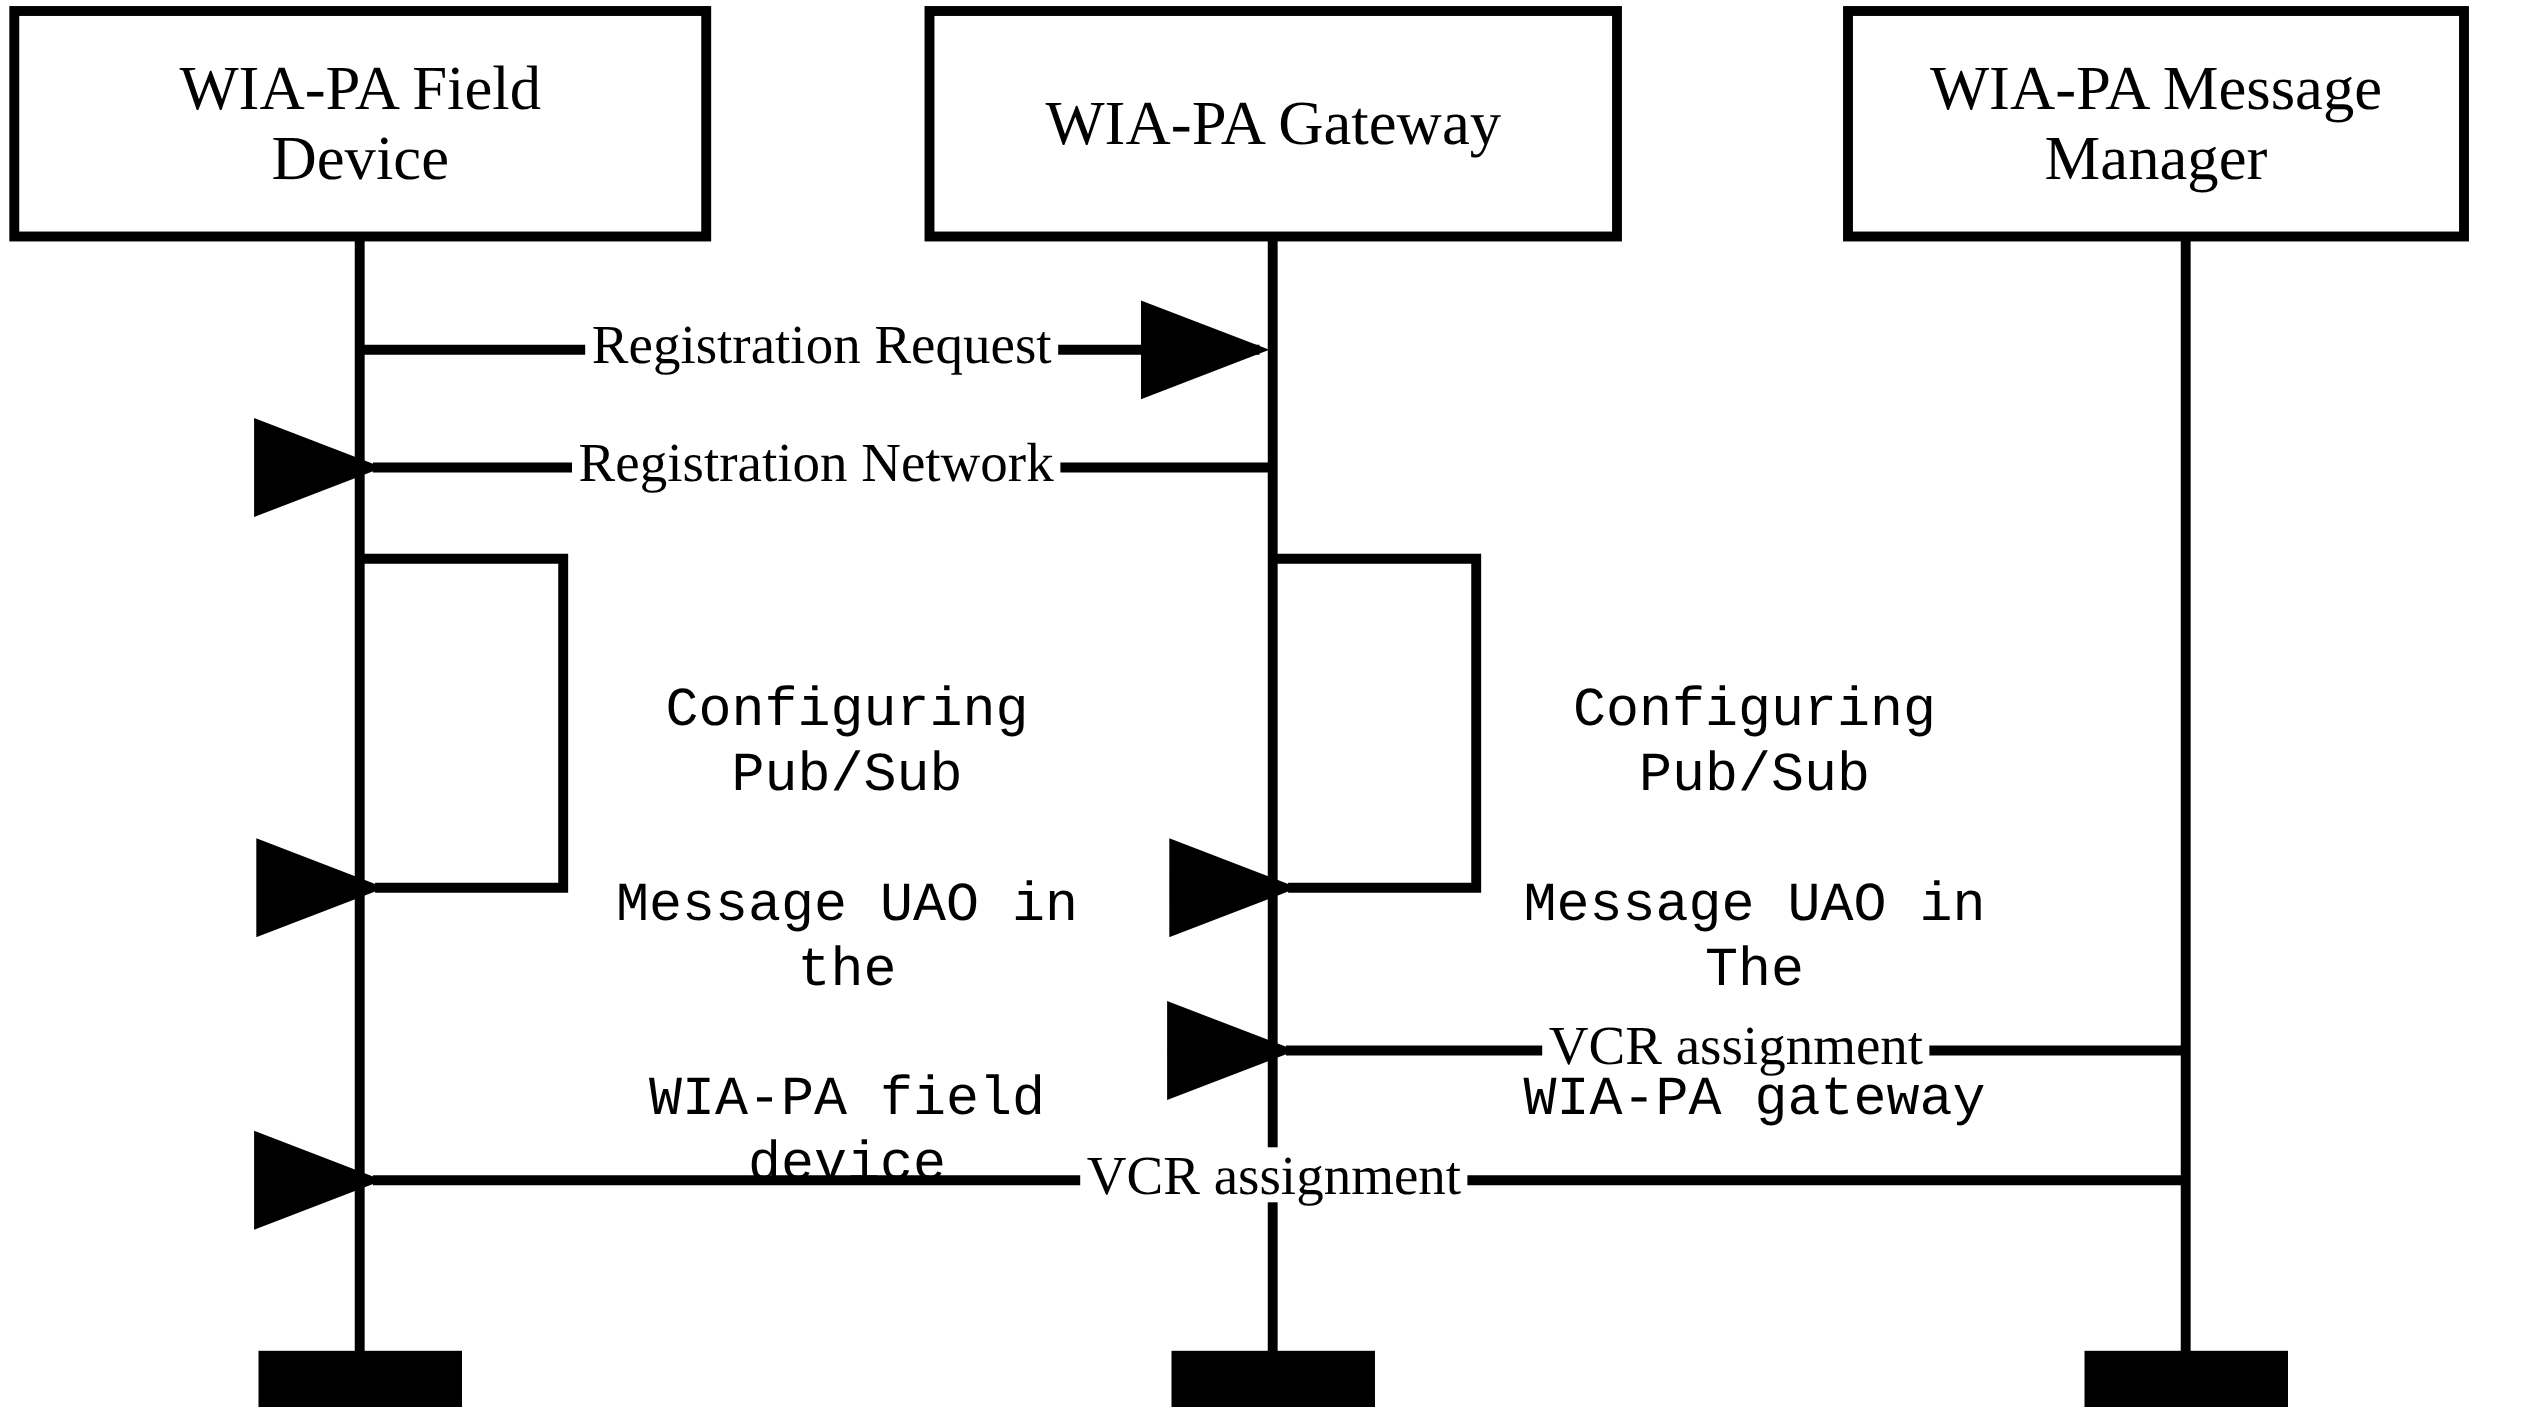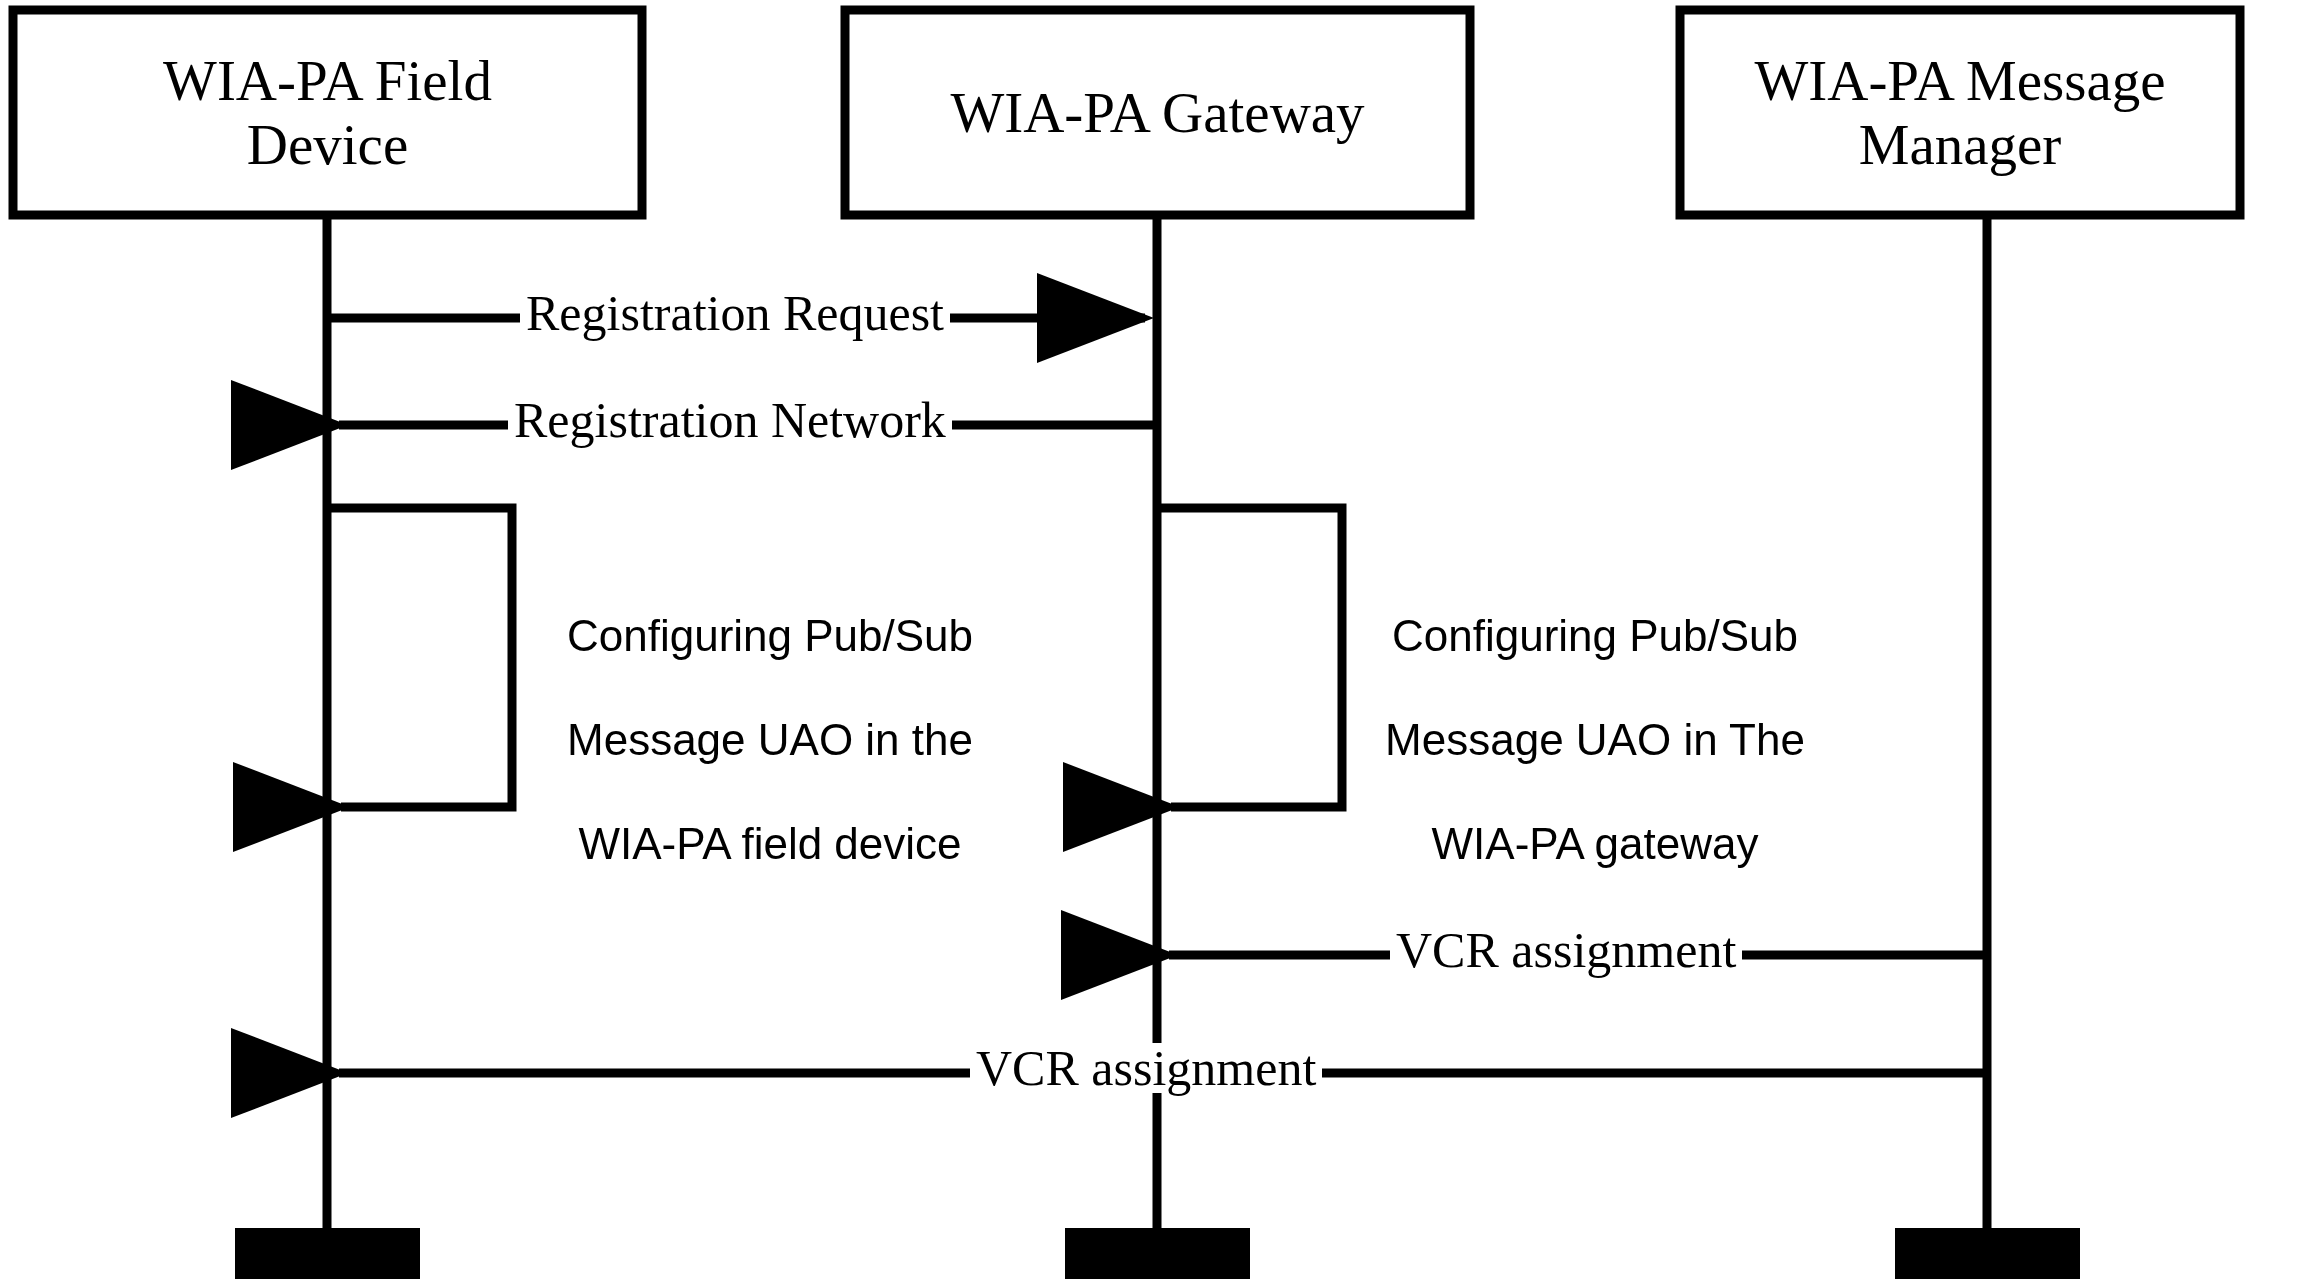--- a/index.html
+++ b/index.html
@@ -34,28 +34,29 @@
   }
   .msg-label {
     position: absolute;
     font-size: 50px;
     line-height: 1.0;
     background: #ffffff;
     padding: 0 6px;
     white-space: nowrap;
     text-align: center;
     font-family: "Liberation Serif", "DejaVu Serif", serif;
+    margin-left: 12px;
   }
   .note-label {
     position: absolute;
-    font-size: 44px;
+    font-size: 50px;
     line-height: 1.18;
     text-align: center;
     white-space: pre-line;
-    font-family: Liberation Sans, sans-serif;
+    font-family: Liberation Mono, monospace;
   }
 </style>
 </head>
 <body>
 
 <div id="diagram-root">
 
   <svg class="diagram-canvas" viewBox="0 0 2310 1279" xmlns="http://www.w3.org/2000/svg">
     <defs>
       <marker id="arrowLeft" markerWidth="14" markerHeight="14" refX="1" refY="5" orient="auto-start-reverse" markerUnits="strokeWidth">

